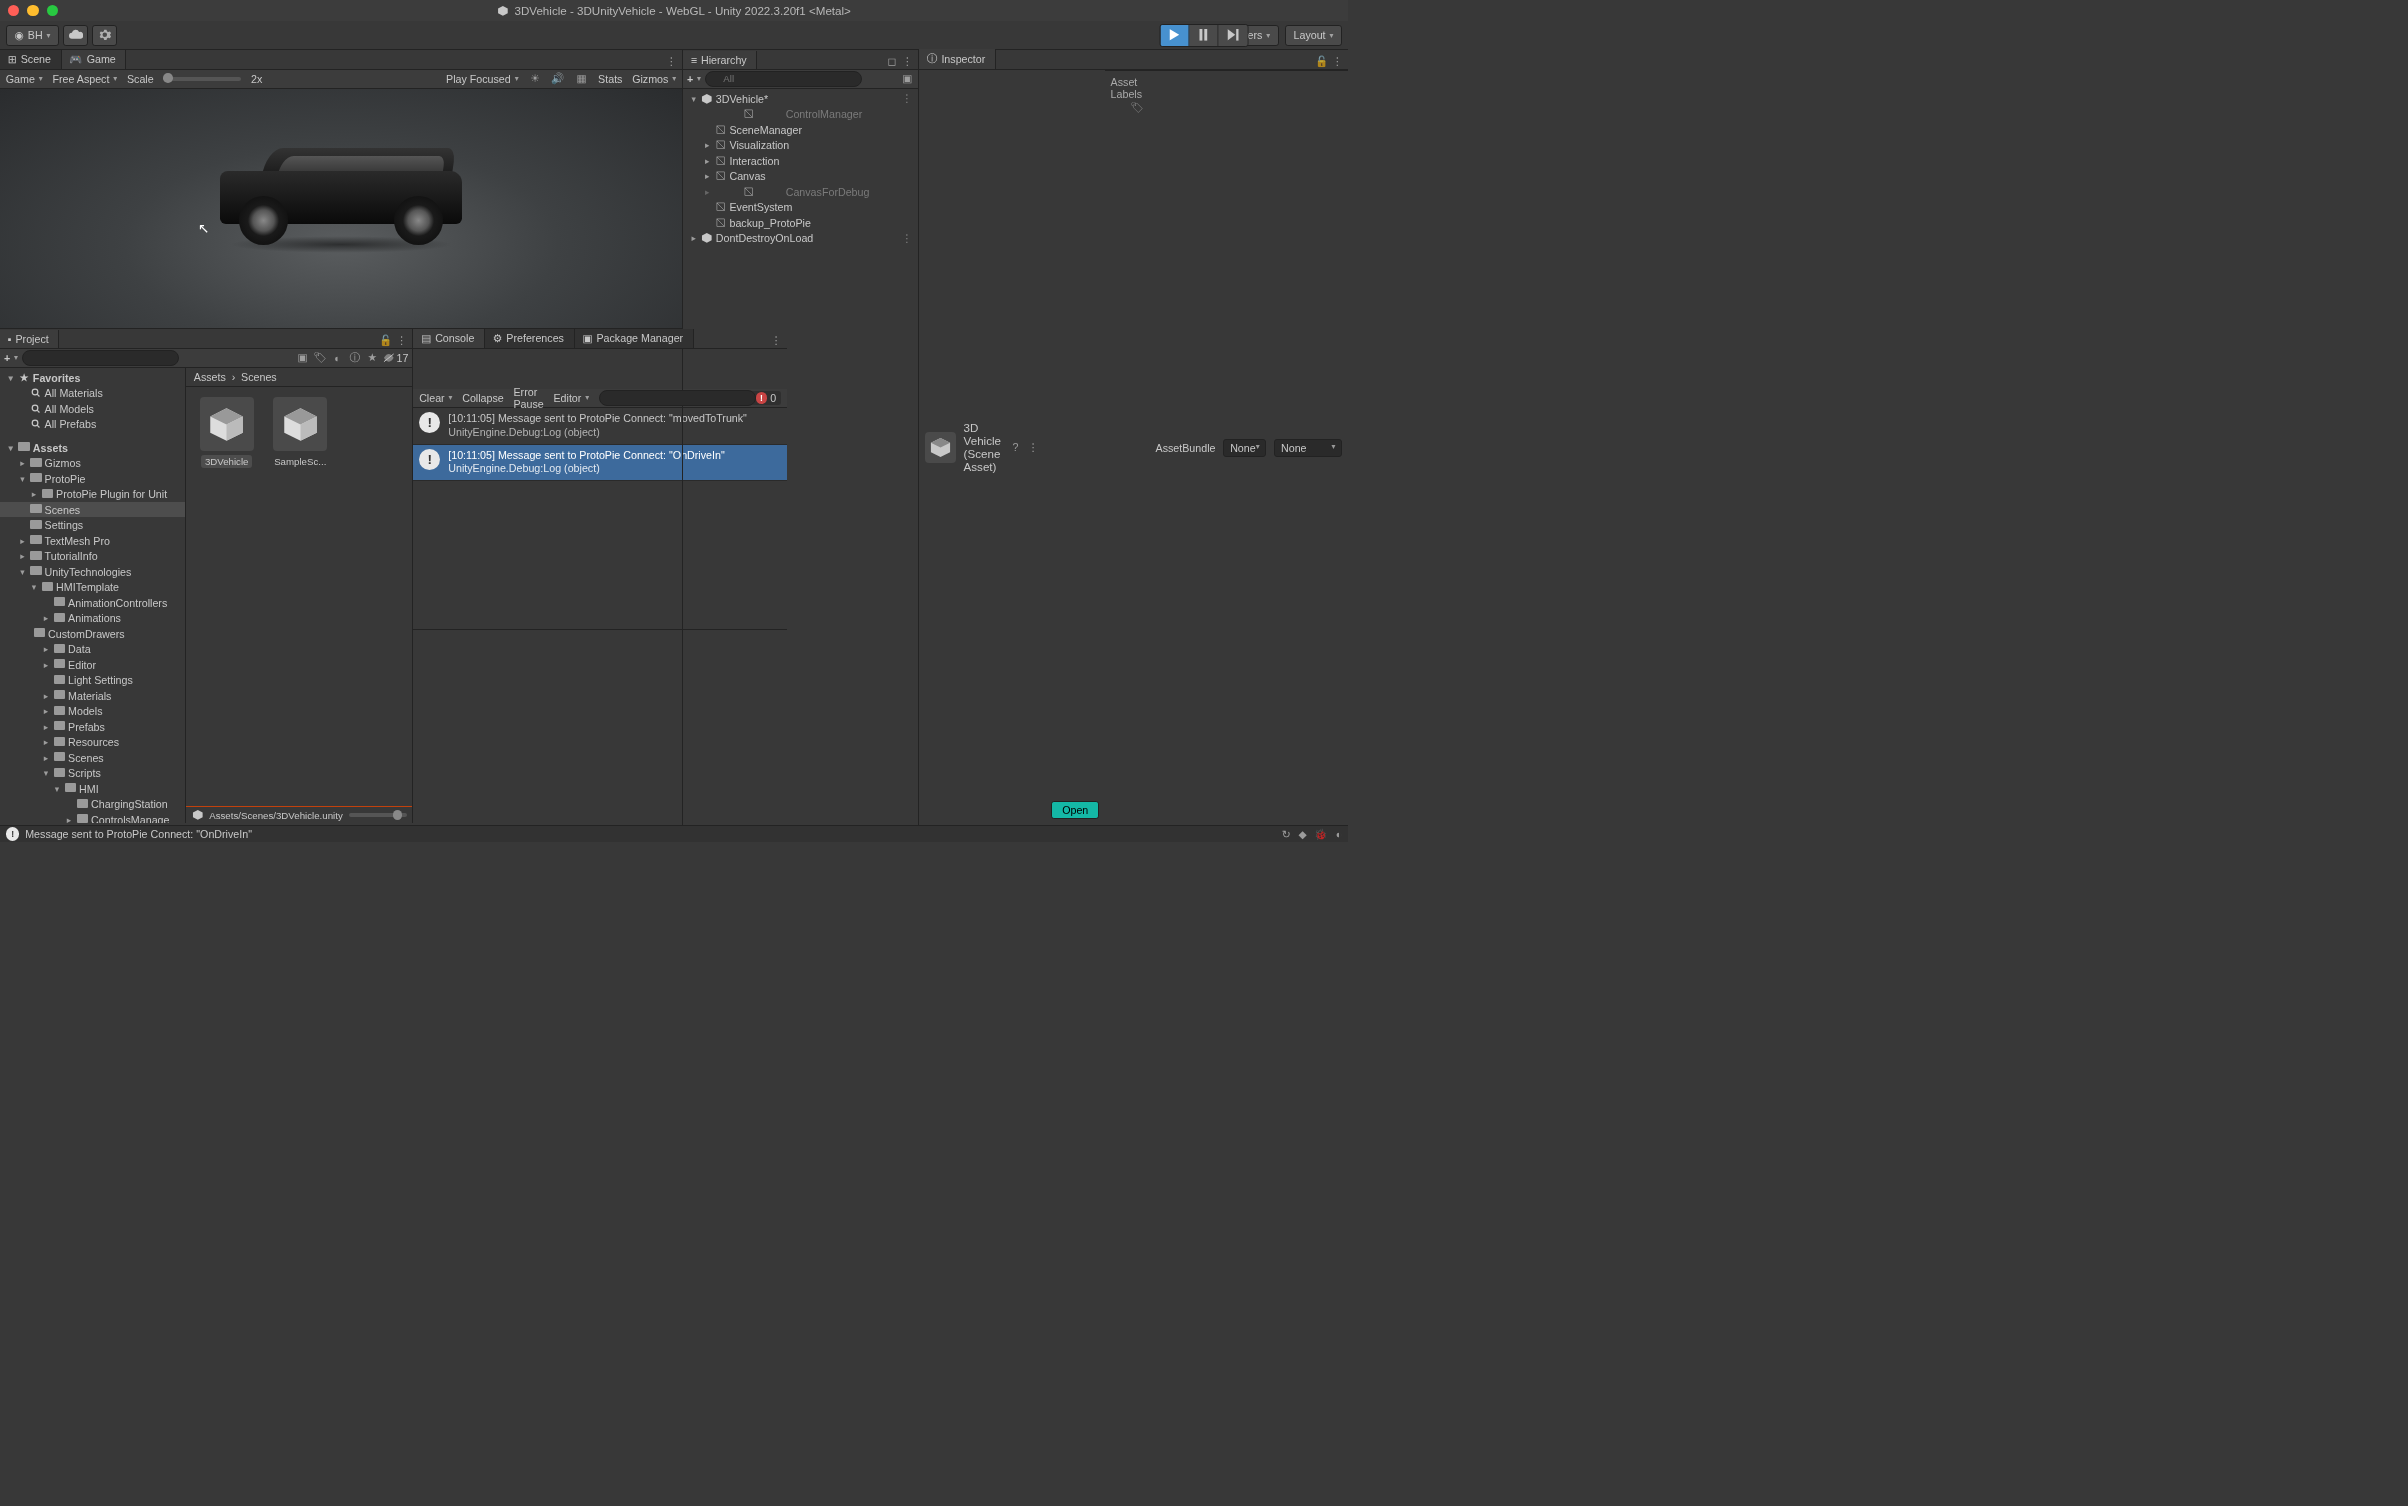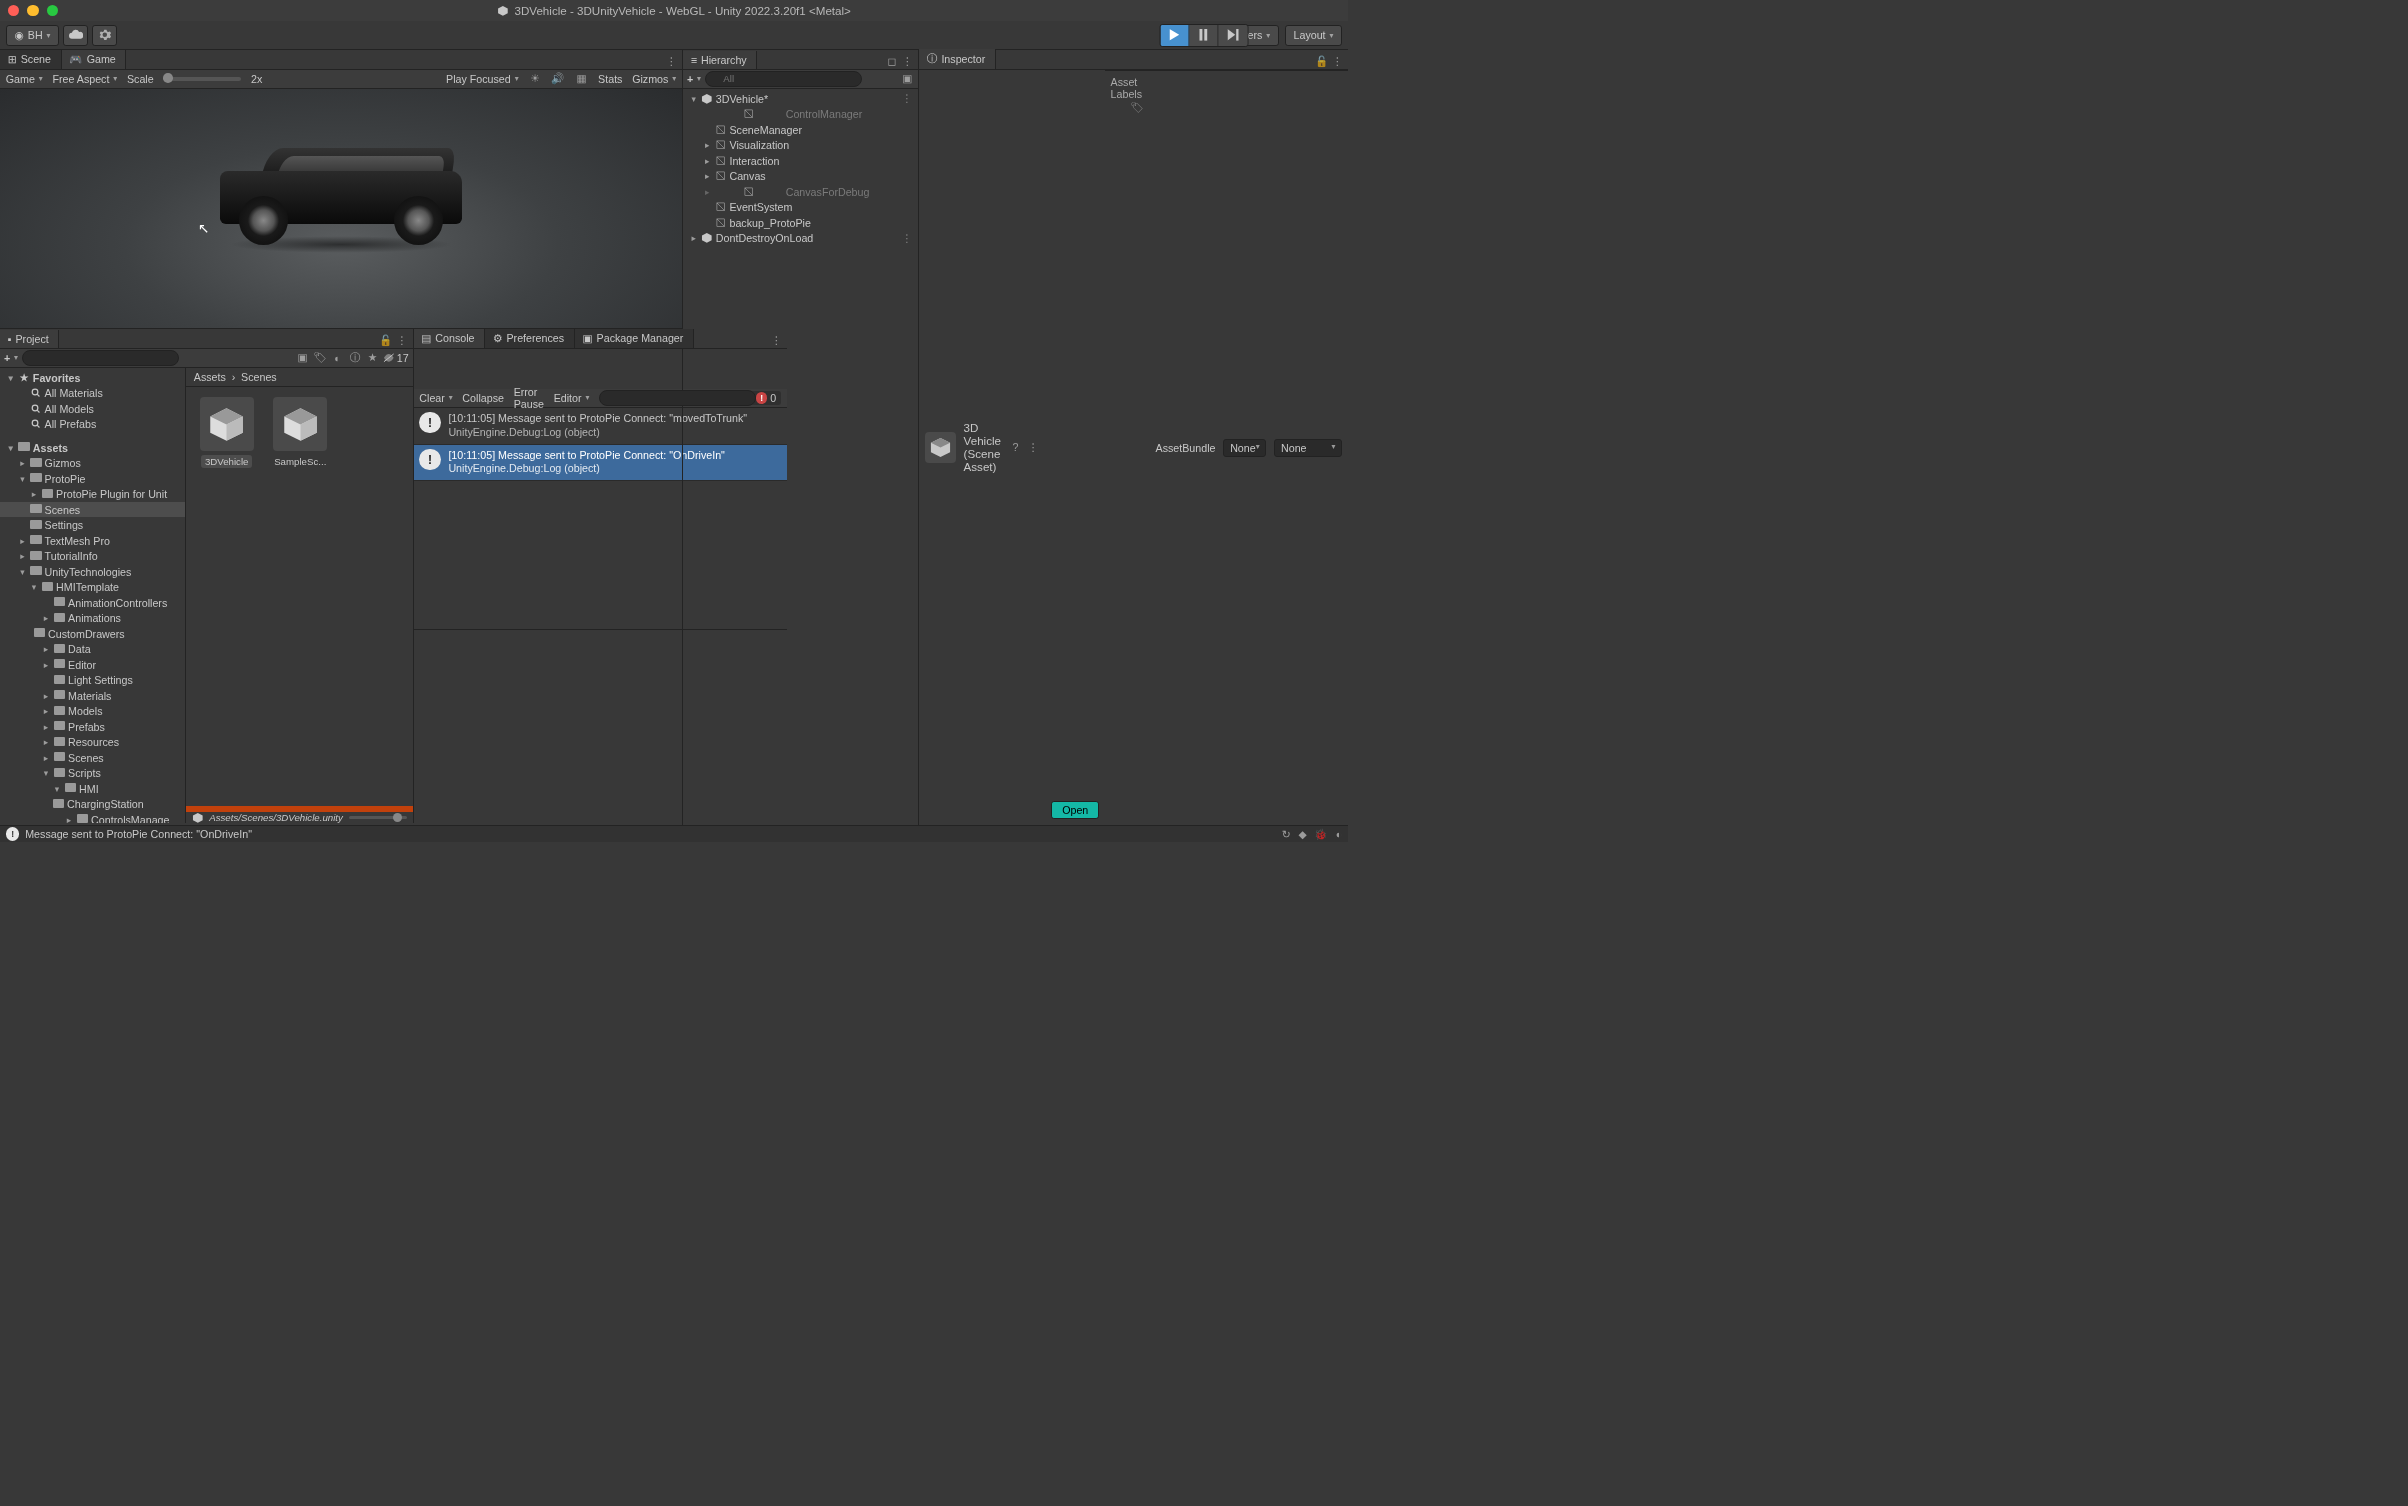--- a/index.html
+++ b/index.html
@@ -69,21 +69,21 @@
   .proj-body { flex: 1; display: flex; overflow: hidden; }
   .proj-tree { width: 186px; border-right: 1px solid #232323; overflow-y: auto; padding: 1.9px 0; }
   .proj-tree .tree-item.selected { background: #4d4d4d; }
   .proj-content { flex: 1; display: flex; flex-direction: column; }
   .breadcrumb { height: 19.4px; border-bottom: 1px solid #232323; display: flex; align-items: center; padding: 0 7.8px; gap: 5.8px; font-size: 10.7px; }
   .asset-grid { flex: 1; padding: 9.7px; display: flex; gap: 11.6px; align-content: flex-start; flex-wrap: wrap; }
   .asset-item { width: 62px; display: flex; flex-direction: column; align-items: center; gap: 3.9px; cursor: pointer; }
   .asset-icon { width: 54px; height: 54px; background: #4a4a4a; border-radius: 3.9px; display: flex; align-items: center; justify-content: center; font-size: 27px; }
   .asset-item.selected .asset-name { background: #4d4d4d; border-radius: 2.9px; }
   .asset-name { font-size: 9.7px; text-align: center; padding: 1px 3.9px; white-space: nowrap; overflow: hidden; text-overflow: ellipsis; max-width: 62px; }
-  .proj-footer { height: 17.5px; border-top: 6px solid #c2410c; display: flex; align-items: center; padding: 0 5.8px; font-size: 9.7px; gap: 5.8px; font-style: italic; }
+  .proj-footer { height: 17.5px; border-top: 1px solid #c2410c; display: flex; align-items: center; padding: 0 5.8px; font-size: 9.7px; gap: 5.8px; }
   .slider { width: 58px; height: 3.9px; background: #555; border-radius: 1.9px; position: relative; margin-left: auto; }
   .slider-thumb { position: absolute; left: 44px; top: -2.9px; width: 9.7px; height: 9.7px; background: #888; border-radius: 50%; }
   
   .console-toolbar { height: 19.4px; background: #3c3c3c; border-bottom: 1px solid #232323; display: flex; align-items: center; padding: 0 5.8px; gap: 9.7px; font-size: 10.7px; margin-top: 40px; }
   .console-toolbar .right { margin-left: auto; display: flex; align-items: center; gap: 1.9px; }
   .badge { display: flex; align-items: center; gap: 2.9px; padding: 1px 4.9px; background: #2f2f2f; border-radius: 2.9px; }
   .badge-icon { width: 11.6px; height: 11.6px; border-radius: 50%; display: flex; align-items: center; justify-content: center; font-size: 8.7px; font-weight: bold; }
   .badge-info { background: #e8e8e8; color: #333; }
   .badge-warn { background: #d4a640; color: #333; }
   .badge-err { background: #c84444; color: #fff; }
@@ -479,21 +479,21 @@
                 </span>
                 <span>Scripts</span>
               </div>
               <div class="tree-item" style="padding-left: 52px;">
                 <span class="tree-toggle">▾</span>
                 <span class="tree-icon">
                   <span class="folder-icon"></span>
                 </span>
                 <span>HMI</span>
               </div>
-              <div class="tree-item" style="padding-left: 40px;">
+              <div class="tree-item" style="padding-left: 64px;">
                 <span class="tree-toggle"></span>
                 <span class="tree-icon">
                   <span class="folder-icon"></span>
                 </span>
                 <span>ChargingStation</span>
               </div>
               <div class="tree-item" style="padding-left: 64px;">
                 <span class="tree-toggle">▸</span>
                 <span class="tree-icon">
                   <span class="folder-icon"></span>

